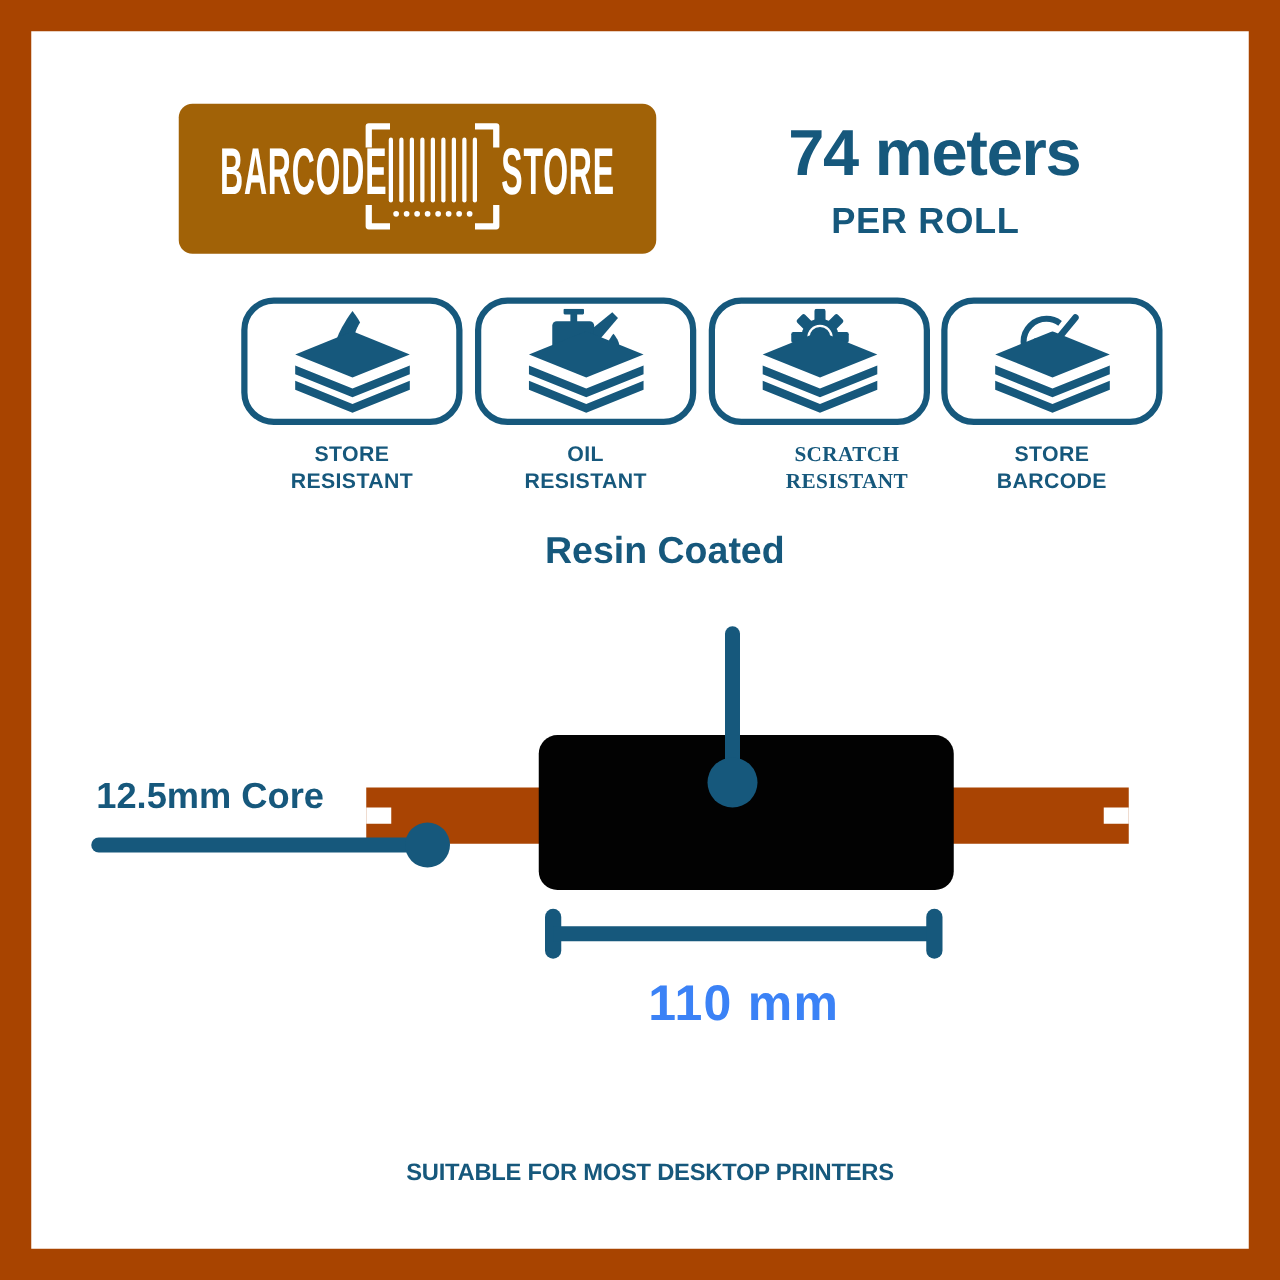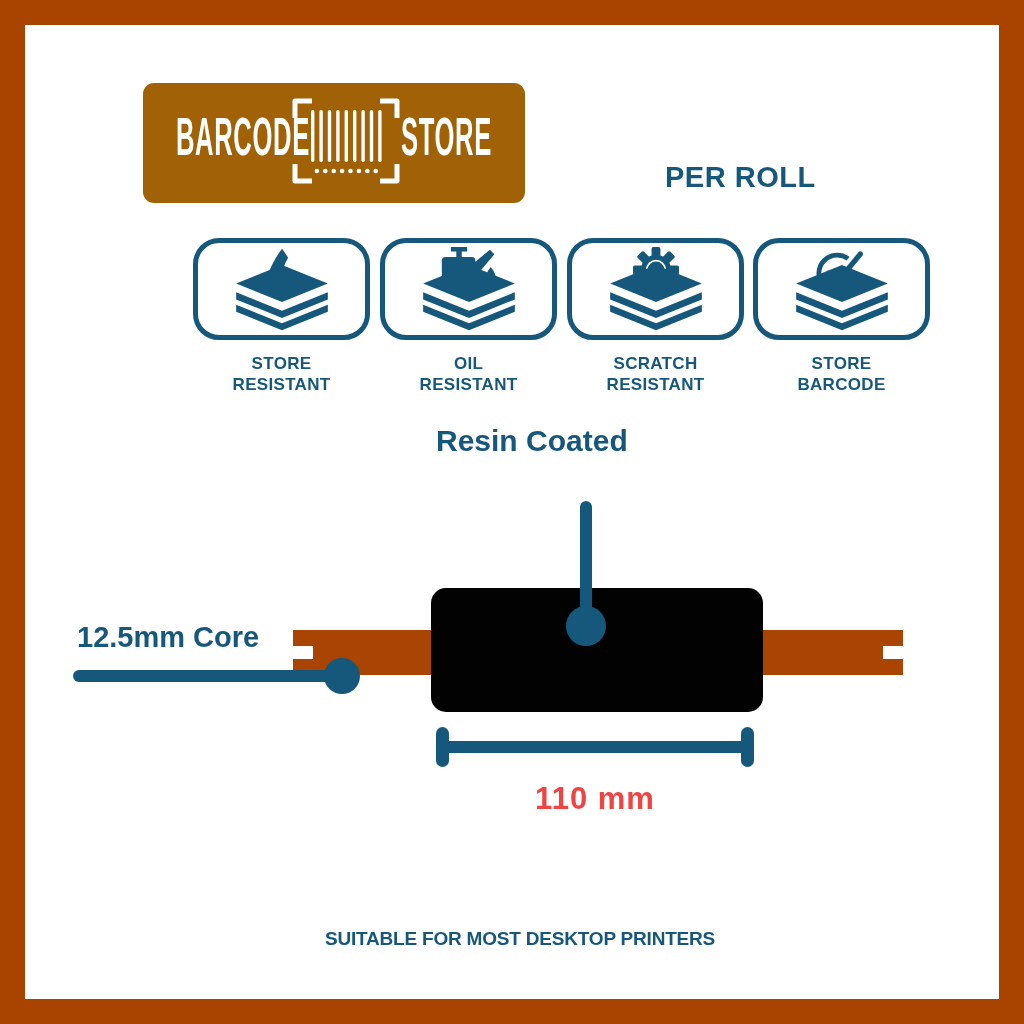--- a/index.html
+++ b/index.html
@@ -30,21 +30,21 @@
     position:absolute; top:213px; width:177px; height:102px;
     border:5px solid #16587c; border-radius:26px; background:#fff;
   }
   .badge-box .icon-top { position:absolute; top:4px; left:50%; transform:translateX(-50%); }
   .badge-box .icon-layers { position:absolute; bottom:3px; left:50%; transform:translateX(-50%); }
   .badge-label {
     position:absolute; top:328px; width:217px; text-align:center;
     font-size:17px; font-weight:bold; letter-spacing:.3px; color:#16587c; line-height:21px;
   }
   .b1 { left:168px; } .b2 { left:355px; } .b3 { left:542px; } .b4 { left:728px; }
-  .l1 { left:148px; } .l2 { left:335px; } .l3 { left:522px; } .l4 { left:708px; }
+  .l1 { left:148px; } .l2 { left:335px; } .l3 { left:544px;font-family:Liberation Serif, serif; } .l4 { left:708px; }
 
   
   .coating-line1 { position:absolute; left:411px; top:399px; width:300px; text-align:left;
     font-size:30px; font-weight:bold; color:#16587c; }
   .coating-line2 { position:absolute; left:411px; top:440px; width:300px; text-align:center;
     font-size:30px; font-weight:bold; color:#16587c; }
   .pointer-v { position:absolute; left:555px; top:476px; width:12px; height:126px;
     border-radius:6px; background:#16587c; }
   .pointer-v-dot { position:absolute; left:541px; top:581px; width:40px; height:40px;
     border-radius:50%; background:#16587c; }
@@ -55,21 +55,21 @@
     border-radius:15px; background:#020202; }
   .core-label { position:absolute; left:52px; top:596px; font-size:29px; font-weight:bold; color:#16587c; }
   .pointer-h { position:absolute; left:48px; top:645px; width:272px; height:12px;
     border-radius:6px; background:#16587c; }
   .pointer-h-dot { position:absolute; left:299px; top:633px; width:36px; height:36px;
     border-radius:50%; background:#16587c; }
   .dim-bar { position:absolute; left:418px; top:716px; width:305px; height:12px; background:#16587c; }
   .dim-cap { position:absolute; top:702px; width:13px; height:40px; border-radius:7px; background:#16587c; }
   .dim-cap.left { left:411px; } .dim-cap.right { left:716px; }
   .width-label { position:absolute; left:420px; top:756px; width:300px; text-align:center;
-    font-size:31px; font-weight:bold; letter-spacing:1px; color:#ef4444; }
+    font-size:40px; font-weight:bold; letter-spacing:1px; color:#3b82f6; }
 
   .footer-text { position:absolute; left:265px; top:903px; width:460px; text-align:center;
     font-size:19px; font-weight:bold; letter-spacing:-.2px; color:#16587c; }
 </style>
 </head>
 <body>
 
 <div class="page">
 
   <div class="logo-box">
@@ -97,20 +97,21 @@
             <circle cx="47.1" cy="70" r="2.3"></circle>
           <circle cx="55.5" cy="70" r="2.3"></circle>
             <circle cx="63.9" cy="70" r="2.3"></circle>
           <circle cx="72.3" cy="70" r="2.3"></circle>
             <circle cx="80.7" cy="70" r="2.3"></circle>
         </g>
       </g>
     </svg>
   </div>
 
+  <div class="spec-value">74 meters</div>
   <div class="spec-unit">PER ROLL</div>
 
   <div class="badge-box b1">
     <svg class="icon-top" width="36" height="46" viewBox="0 0 40 52">
       <path fill="#16587c" d="M20,2 C20,2 36,23 36,36 C36,45 29,51 20,51 C11,51 4,45 4,36 C4,23 20,2 20,2 Z"></path>
       <path fill="#ffffff" d="M29,9 C29,9 37,19 37,24.5 C37,28.7 33.6,31 29.5,31 C25.4,31 22,28.7 22,24.5 C22,19 29,9 29,9 Z"></path>
     </svg>
     <svg class="icon-layers" width="106" height="67" viewBox="0 0 120 76" fill="#16587c">
       <polygon points="8,45 60,66 112,45 112,53 60,74 8,53"></polygon>
       <polygon points="8,31 60,52 112,31 112,39 60,60 8,39"></polygon>

